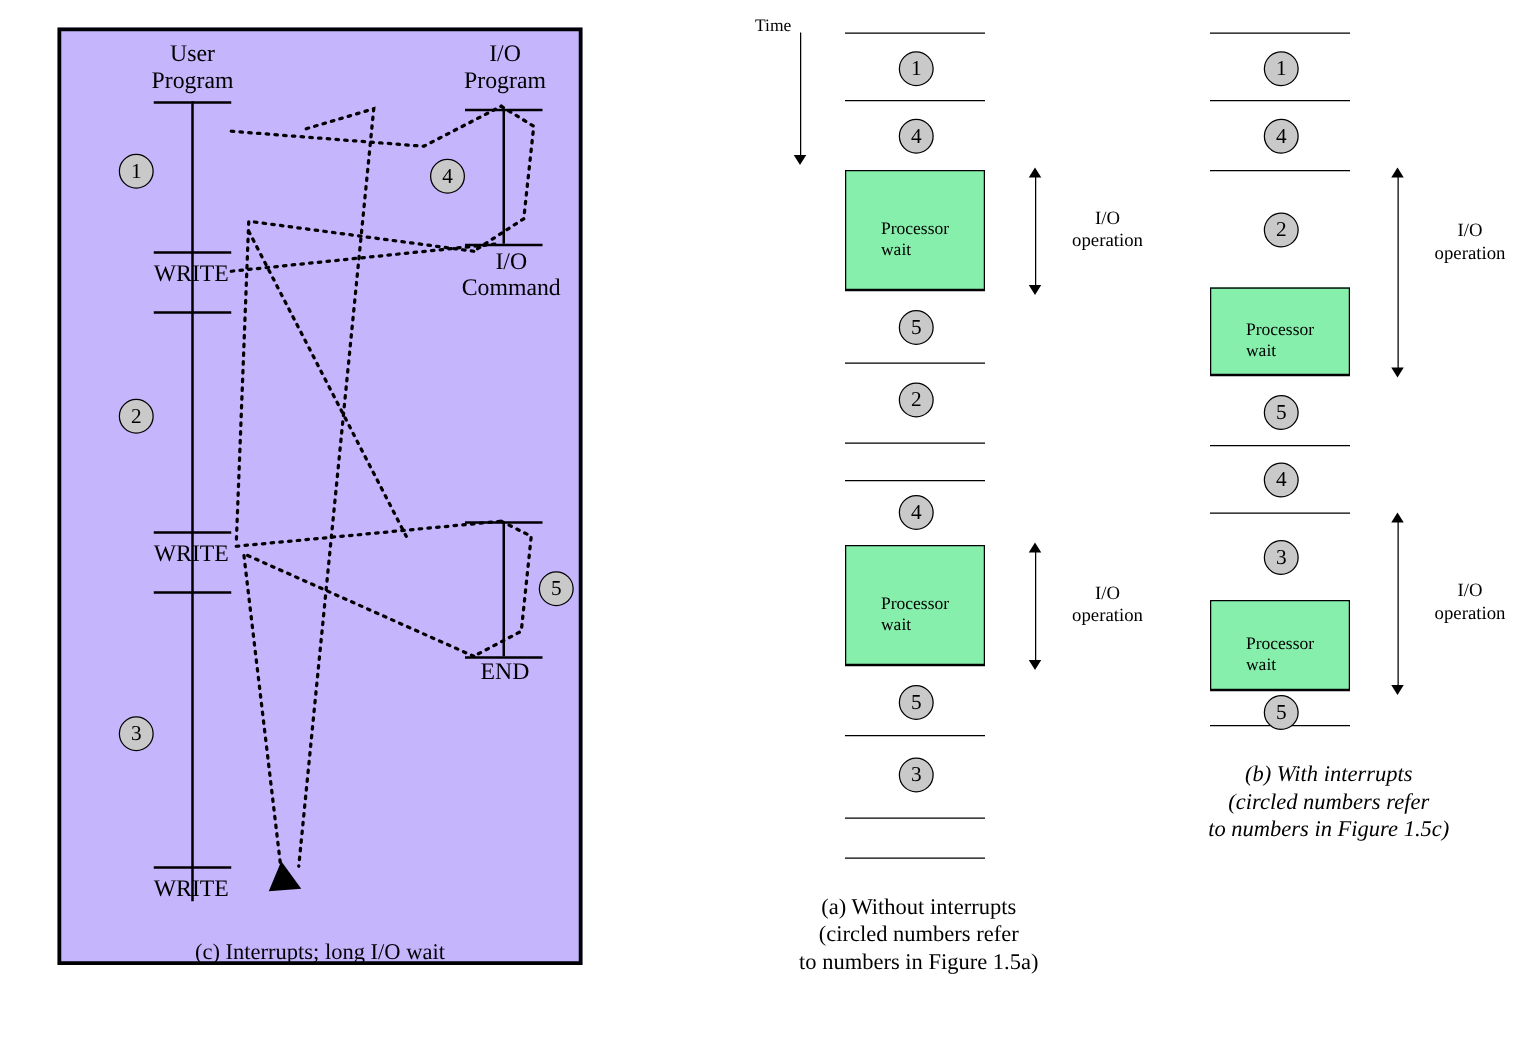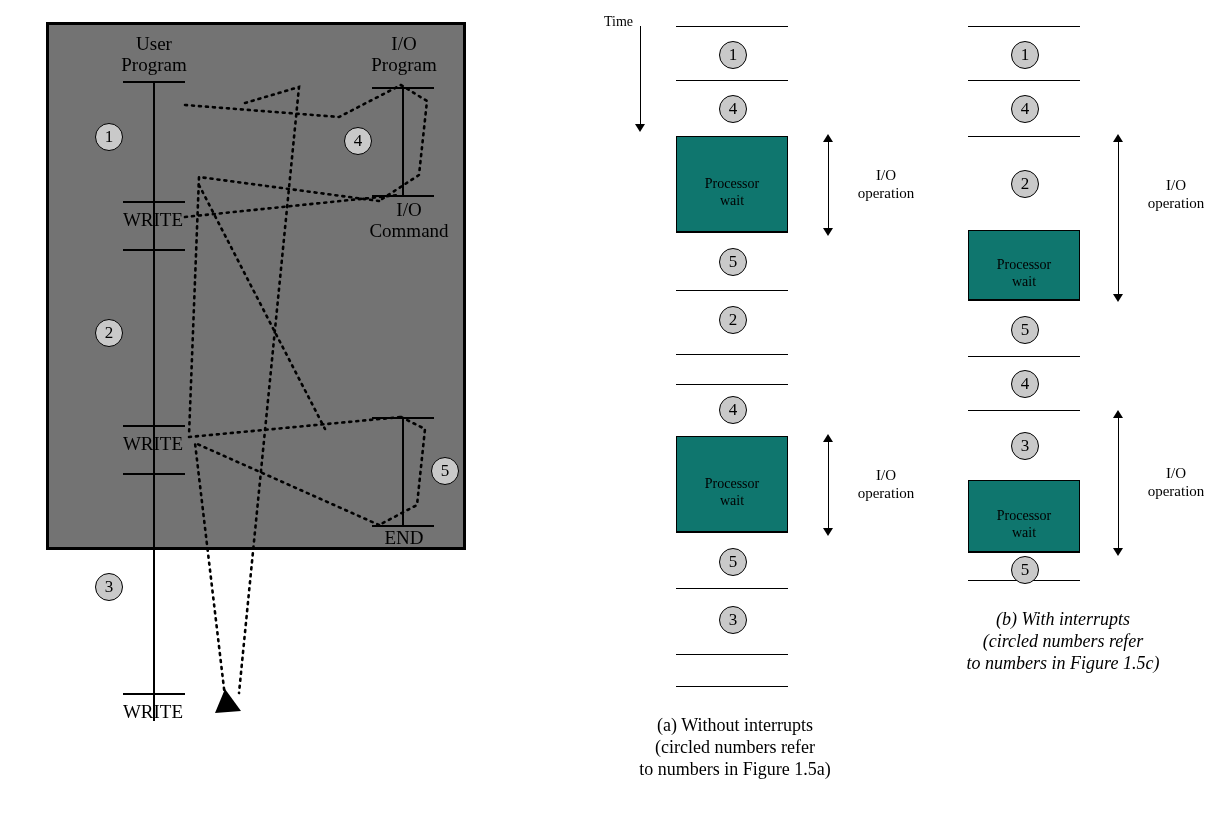--- a/index.html
+++ b/index.html
@@ -21,22 +21,22 @@
     width: 1228px;
     height: 832px;
   }
 
   
   #panel-c {
     position: absolute;
     left: 46px;
     top: 22px;
     width: 420px;
-    height: 528px;
-    background: #737373;
+    height: 750px;
+    background: #c4b5fd;
     border: 3px solid #000;
     box-sizing: border-box;
   }
   .label {
     position: absolute;
     text-align: center;
     font-size: 19px;
     line-height: 21px;
     white-space: pre-line;
   }
@@ -77,24 +77,23 @@
   }
 
   
   .seg-line {
     position: absolute;
     height: 0;
     border-top: 1.6px solid #000;
   }
   .wait-box {
     position: absolute;
-    background: #0f766e;
+    background: #86efac;
     border: 1.4px solid #000;
     box-sizing: border-box;
-    text-align: center;
     font-size: 14px;
     line-height: 17px;
     padding-top: 15px;
     white-space: pre-line;
     display: flex;
     align-items: center;
     justify-content: center;
   }
   .arrow-v {
     position: absolute;
@@ -175,20 +174,21 @@
         <path d="M352,392 L376,404 L368,480 L330,500"></path>
         <path d="M330,500 L146,418 L176,672"></path>
         <path d="M150,160 L276,404"></path>
         <path d="M196,78 L250,62 L190,668"></path>
       </g>
       <polygon points="176,664 192,686 166,688" fill="#000"></polygon>
     </svg>
 
   </div>
 
+  <div class="caption" style="left:86px; top:750px; width:340px;">(c) Interrupts; long I/O wait</div>
 
   <div>
     <div class="time-label" style="left:604px; top:14px;">Time</div>
     <div class="arrow-v" style="left:640px; top:26px; height:100px;"></div>
     <div class="arrow-head-down" style="left:635px; top:124px;"></div>
 
     <div class="seg-line" style="left:676px; top:26px; width:112px;"></div>
     <div class="seg-line" style="left:676px; top:80px; width:112px;"></div>
     <div class="seg-line" style="left:676px; top:136px; width:112px;"></div>
     <div class="seg-line" style="left:676px; top:232px; width:112px;"></div>

